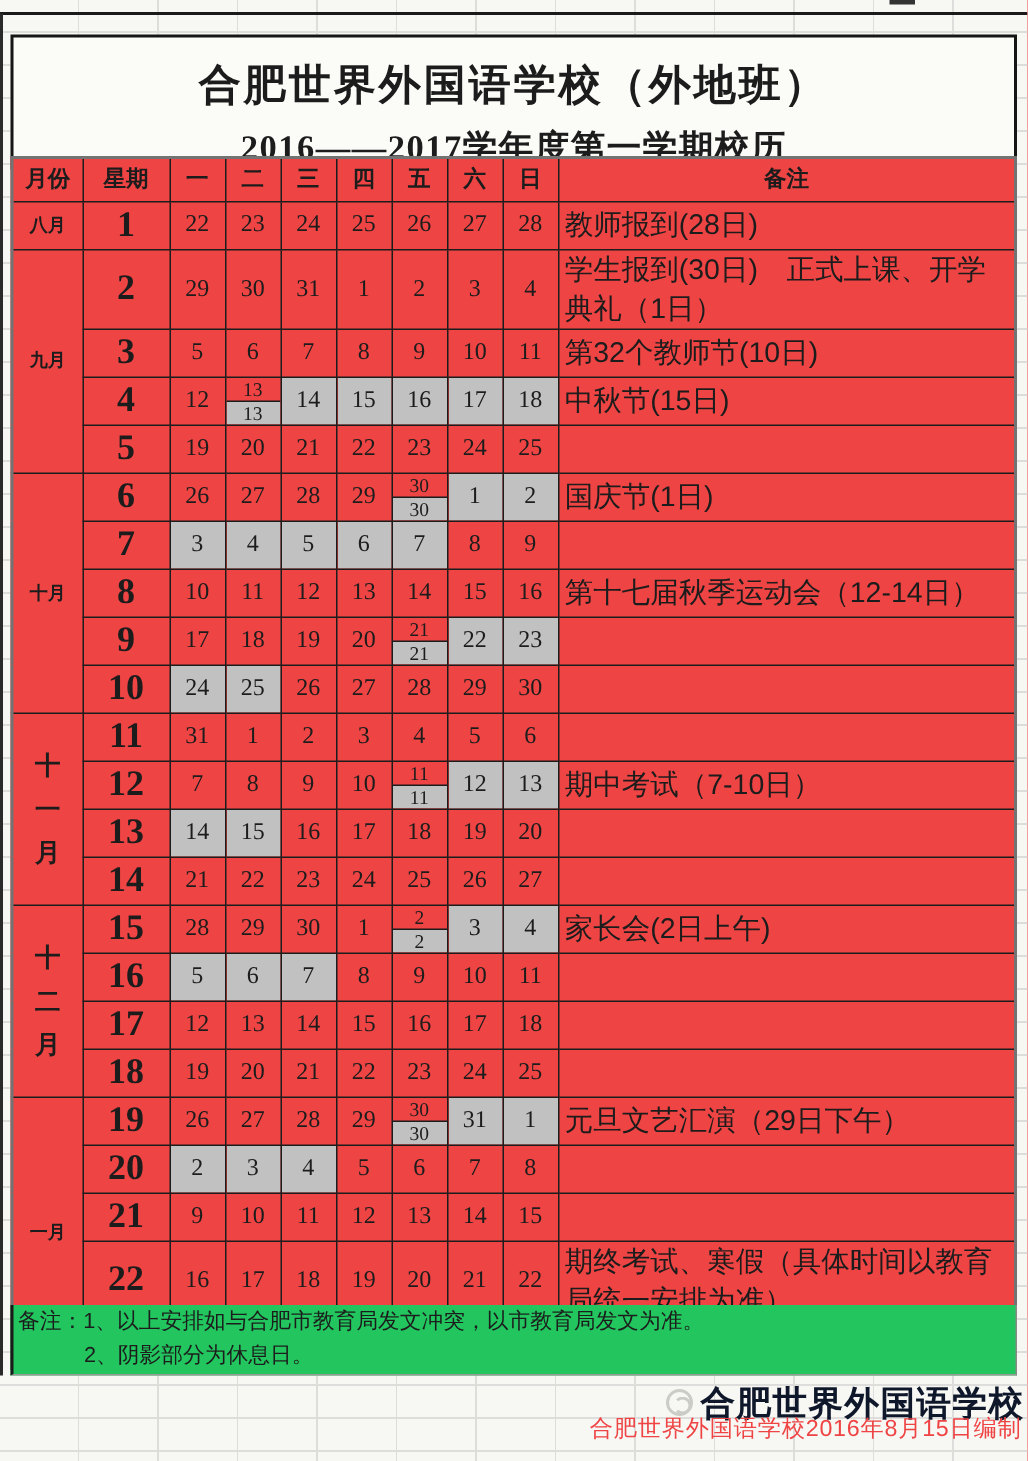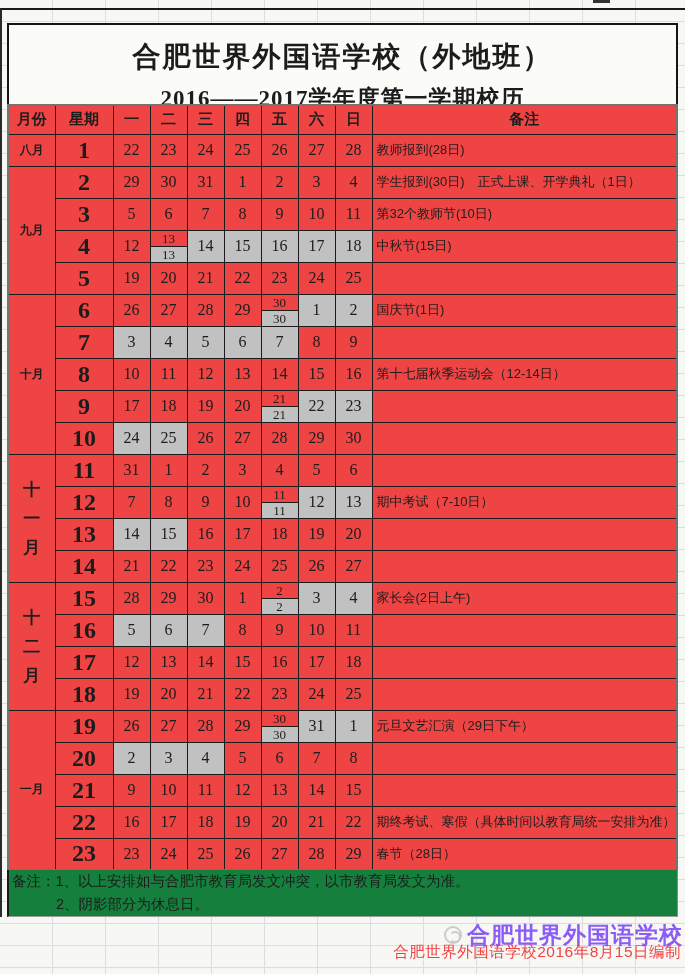--- a/index.html
+++ b/index.html
@@ -52,38 +52,38 @@
     font-family:"Liberation Sans","DejaVu Sans",sans-serif;
   }
   td.month.vert { line-height:29px; font-size:17px; }
   td.wnum { font-size:24px; font-weight:bold; }
   td.day { font-size:16px; }
   .shaded { background:var(--shade,#c1c1c1); }
   td.split { padding:0; vertical-align:top; }
   td.split .half { height:15px; line-height:15px; font-size:13px; }
   td.split .half.top { border-bottom:1px solid #1c1c1c; height:16px; line-height:15px; }
   td.note {
-    text-align:left; font-size:13px; padding-left:4px;
+    text-align:left; font-size:19px; padding-left:4px;
     font-family:"Liberation Sans","DejaVu Sans",sans-serif;
   }
 
   .remarks {
     position:absolute; left:7px; top:870px; width:671px; height:47px;
-    background:#15803d; border-left:2px solid #1a1a1a; border-right:1px solid #8a8a86;
+    background:#22c55e; border-left:2px solid #1a1a1a; border-right:1px solid #8a8a86;
     border-bottom:1px solid #9a9a96;
     font-size:14.5px; line-height:23px;
     font-family:"Liberation Sans","DejaVu Sans",sans-serif;
   }
   .remark-1 { padding-left:3px; }
   .remark-2 { padding-left:47px; }
 
   .watermark {
     position:absolute; right:2px; top:922px; height:26px;
     display:flex; align-items:center; gap:5px;
-    color:#8b5cf6; font-size:23px; font-weight:bold; letter-spacing:1px;
+    color:#0f172a; font-size:23px; font-weight:bold; letter-spacing:1px;
     font-family:"Liberation Sans","DejaVu Sans",sans-serif;
   }
   .wm-icon {
     width:18px; height:18px; border:2px solid #cbcbc7; border-radius:50%;
     position:relative; flex:0 0 auto;
   }
   .wm-icon::after {
     content:""; position:absolute; left:3px; top:3px; width:8px; height:8px;
     border:2px solid #cbcbc7; border-radius:50%; border-left-color:transparent;
   }

